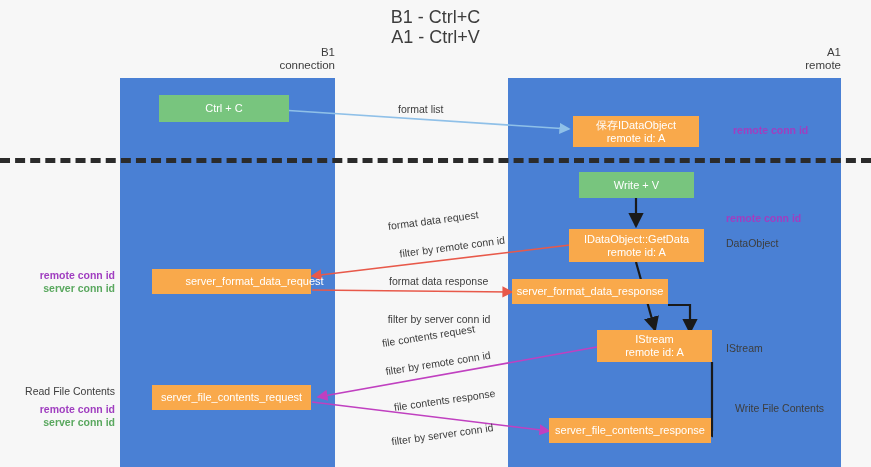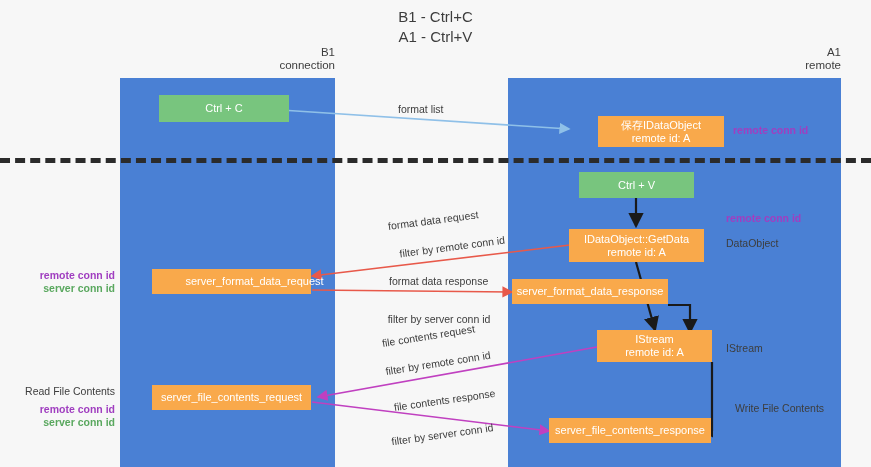--- a/index.html
+++ b/index.html
@@ -19,21 +19,21 @@
 
   .lane-title{
     position:absolute;text-align:right;font-size:11.5px;line-height:13px;
     color:#3d3d3d;white-space:pre;
   }
   .lane-title-b1{left:120px;top:46px;width:215px;}
   .lane-title-a1{left:508px;top:46px;width:333px;}
 
   .title{
     position:absolute;left:0;top:7px;width:871px;text-align:center;
-    font-size:15px;line-height:20px;color:#3d3d3d;white-space:pre;
+    font-size:18px;line-height:20px;color:#3d3d3d;white-space:pre;
   }
 
   .box{
     position:absolute;box-sizing:border-box;
     display:flex;align-items:center;justify-content:center;
     text-align:center;color:#ffffff;font-size:11px;line-height:13px;
     white-space:pre;
   }
   .box.green{background:#78c57e;}
   .box.orange{background:#f9a94b;}
@@ -103,26 +103,26 @@
 
     <line x1="312" y1="402" x2="549" y2="431" stroke="#c040c0" stroke-width="1.6" marker-end="url(#ar-mag)"></line>
 
     <path d="M712,362 L712,430 L700,430" stroke="#1a1a1a" stroke-width="2.2" fill="none" marker-end="url(#ar-dark)"></path>
 
     <path d="M668,305 L690,305 L690,332" stroke="#1a1a1a" stroke-width="2.2" fill="none" marker-end="url(#ar-dark)"></path>
   </svg>
 
   <div class="box green" style="left:159px;top:95px;width:130px;height:27px;">Ctrl + C</div>
 
-  <div class="box orange" style="left:598px;top:116px;width:126px;height:31px;">保存IDataObject
+  <div class="box orange" style="left:573px;top:116px;width:126px;height:31px;">保存IDataObject
 remote id: A</div>
 
   <div class="divider"></div>
 
-  <div class="box green" style="left:579px;top:172px;width:115px;height:26px;">Ctrl + V</div>
+  <div class="box green" style="left:579px;top:172px;width:115px;height:26px;">Write + V</div>
 
   <div class="box orange" style="left:569px;top:229px;width:135px;height:33px;">IDataObject::GetData
 remote id: A</div>
 
   <div class="box orange" style="left:152px;top:269px;width:159px;height:25px;padding-left:46px;">server_format_data_request</div>
 
   <div class="box orange" style="left:512px;top:279px;width:156px;height:25px;">server_format_data_response</div>
 
   <div class="box orange" style="left:597px;top:330px;width:115px;height:32px;">IStream
 remote id: A</div>

